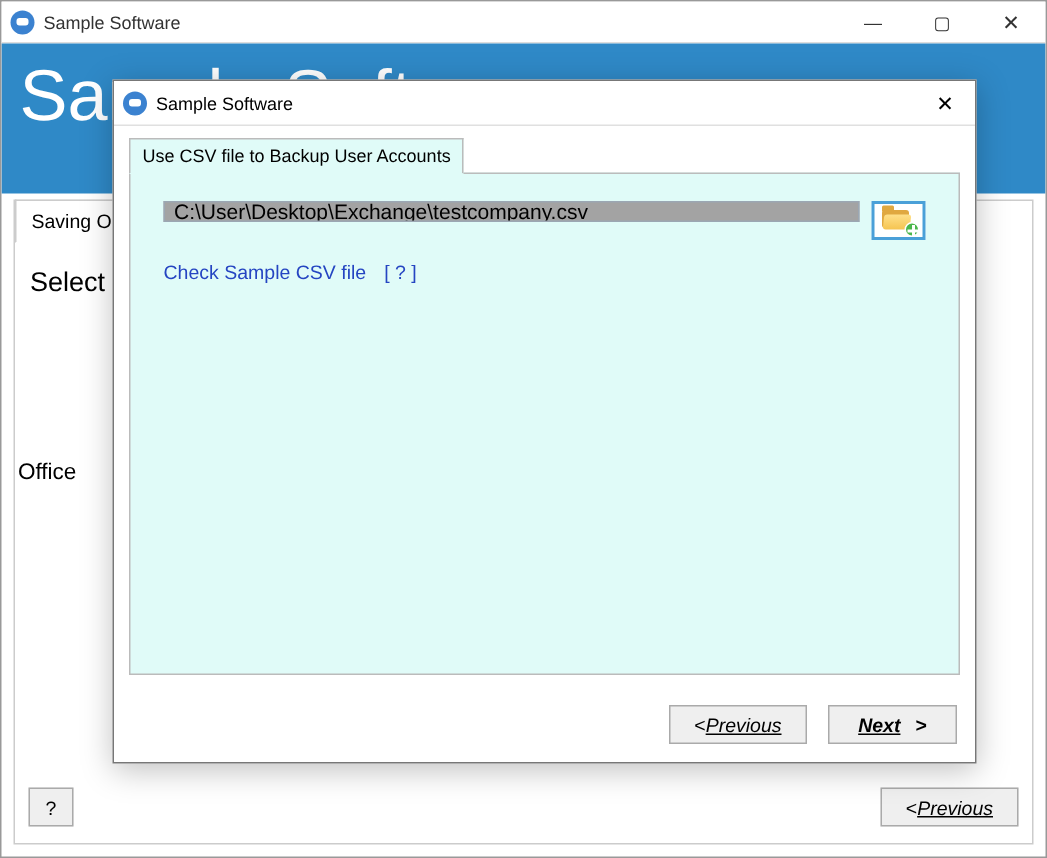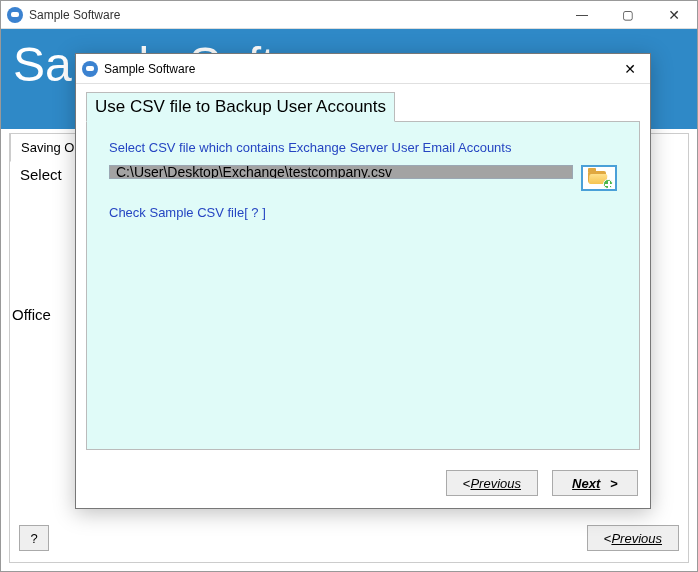--- a/index.html
+++ b/index.html
@@ -68,21 +68,21 @@
   }
   .bg-tab {
     position: absolute;
     top: -1px; left: 0;
     padding: 6px 10px;
     background: #fff;
     border: 1px solid #ccc;
     border-bottom: 1px solid #fff;
     font-size: 13px;
   }
-  .bg-label1 { position: absolute; top: 32px; left: 10px; font-size: 15px; }
+  .bg-label1 { position: absolute; top: 44px; left: 10px; font-size: 18px; }
   .bg-label2 { position: absolute; top: 172px; left: 2px; font-size: 15px; }
 
   .main-footer {
     position: absolute;
     left: 18px; right: 18px; bottom: 18px;
     height: 30px;
     display: flex;
     align-items: center;
   }
   .help-btn {
@@ -131,21 +131,21 @@
   .dlg-body {
     flex: 1;
     padding: 8px 10px 10px 10px;
     display: flex;
     flex-direction: column;
   }
   .tab-strip { display: flex; }
   .tab {
     border: 1px solid #bbb;
     padding: 4px 8px;
-    font-size: 17px;
+    font-size: 12px;
     background: #f3f3f3;
     position: relative;
     z-index: 2;
     border-bottom: 1px solid #e0fbf8;
   }
   .tab.active { background: #e0fbf8; }
   .tab-panel {
     flex: 1;
     border: 1px solid #bbb;
     margin-top: -1px;
@@ -209,21 +209,21 @@
     content: ""; position: absolute; background: #fff;
   }
   .folder-icon .plus::before { left: 4px; top: 1px; width: 2px; height: 8px; }
   .folder-icon .plus::after { top: 4px; left: 1px; height: 2px; width: 8px; }
 
   .sample-row {
     margin-top: 14px;
     font-size: 13px;
     color: #2545c2;
     display: flex;
-    gap: 0;
+    gap: 12px;
   }
   .sample-link { color: #2545c2; }
   .sample-help { color: #2545c2; }
 
   .dlg-footer {
     padding: 10px 12px 12px;
     display: flex;
     justify-content: flex-end;
     gap: 14px;
   }
@@ -269,21 +269,20 @@
     <span class="app-icon"></span>
     <span>Sample Software</span>
     <div class="dlg-close">✕</div>
   </div>
 
   <div class="dlg-body">
     <div class="tab-strip">
       <div class="tab active"><span>Use CSV file to Backup User Accounts</span></div>
     </div>
     <div class="tab-panel">
-      <div class="instr">Select CSV file which contains Exchange Server User Email Accounts</div>
       <div class="file-row">
         <input class="file-input" type="text" value="C:\User\Desktop\Exchange\testcompany.csv" style="">
         <div class="browse-btn">
           <span class="folder-icon">
             <span class="tab2"></span>
               <span class="back"></span>
               <span class="front"></span>
               <span class="plus"></span>
           </span>
         </div>

